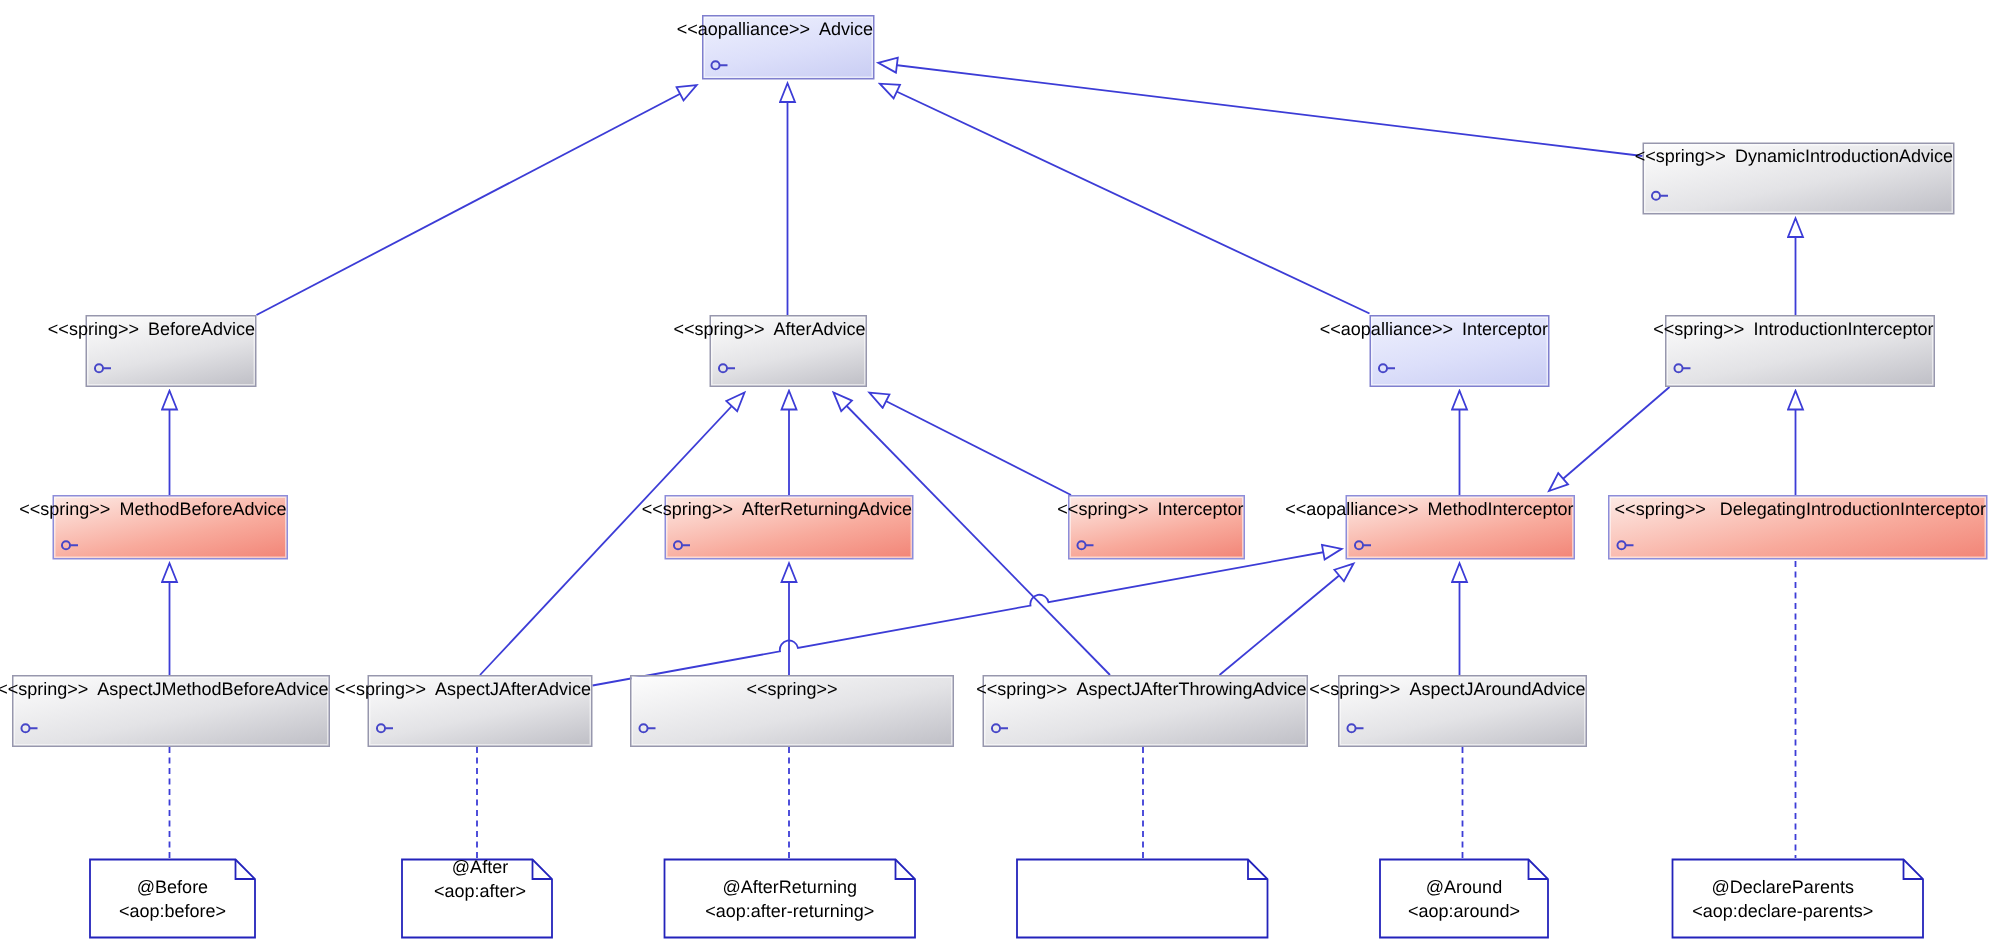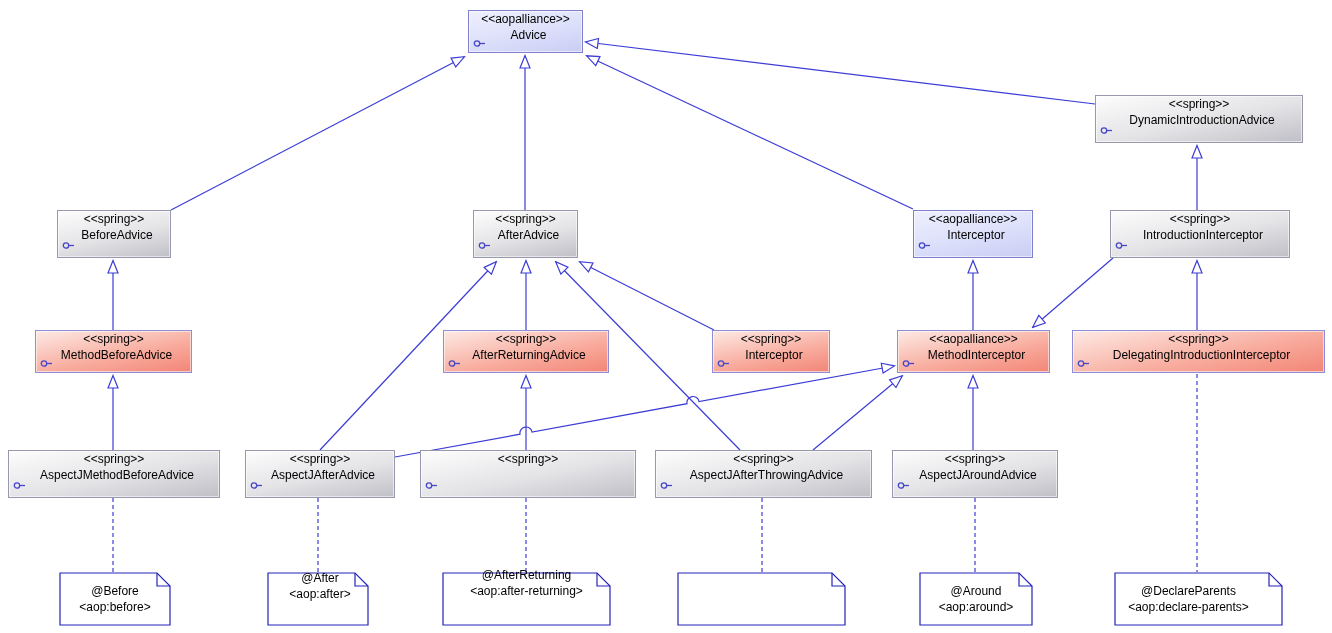--- a/index.html
+++ b/index.html
@@ -3,21 +3,21 @@
 <meta charset="utf-8">
 <style>
   html,body{margin:0;padding:0;background:#ffffff;}
   #canvas{
     position:relative;width:1332px;height:633px;background:#fff;overflow:hidden;
     font-family:"Liberation Sans","DejaVu Sans",sans-serif;color:#000;
   }
   #edges{position:absolute;left:0;top:0;width:1332px;height:633px;pointer-events:none;}
   .cls{
     position:absolute;box-sizing:border-box;z-index:2;
-    display:flex;flex-direction:column;justify-content:flex-start;
+    display:flex;justify-content:flex-end;
     text-align:center;font-size:12px;line-height:16px;white-space:nowrap;
     box-shadow:inset 0 0 0 1px rgba(255,255,255,.55);
   }
   .cls.blue{background:linear-gradient(168deg,#eef0fd 0%,#dcdffa 55%,#c9cdf3 100%);border:1px solid #7f7fce;}
   .cls.gray{background:linear-gradient(168deg,#fdfdfd 0%,#e3e3e6 55%,#bfbfc6 100%);border:1px solid #9797ad;}
   .cls.red {background:linear-gradient(168deg,#fdeae5 0%,#f8aa9c 60%,#f28577 100%);border:1px solid #8d8dda;}
   .cls .l1{width:100%;}
   .cls .l2{width:100%;padding-left:6px;box-sizing:border-box;}
   .ico{position:absolute;left:4px;top:calc(50% + 4px);width:13px;height:9px;}
   .note-text{
@@ -229,21 +229,21 @@
   <div class="note-text" style="left:60px;top:573px;width:110px;height:52px">
     <div>@Before</div>
     <div>&lt;aop:before&gt;</div>
   </div>
 
   <div class="note-text" style="left:268px;top:560px;width:104px;height:52px">
     <div>@After</div>
     <div>&lt;aop:after&gt;</div>
   </div>
 
-  <div class="note-text" style="left:443px;top:557px;width:167px;height:52px">
+  <div class="note-text" style="left:443px;top:573px;width:167px;height:52px">
     <div>@AfterReturning</div>
     <div>&lt;aop:after-returning&gt;</div>
   </div>
 
 
   <div class="note-text" style="left:920px;top:573px;width:112px;height:52px">
     <div>@Around</div>
     <div>&lt;aop:around&gt;</div>
   </div>
 

